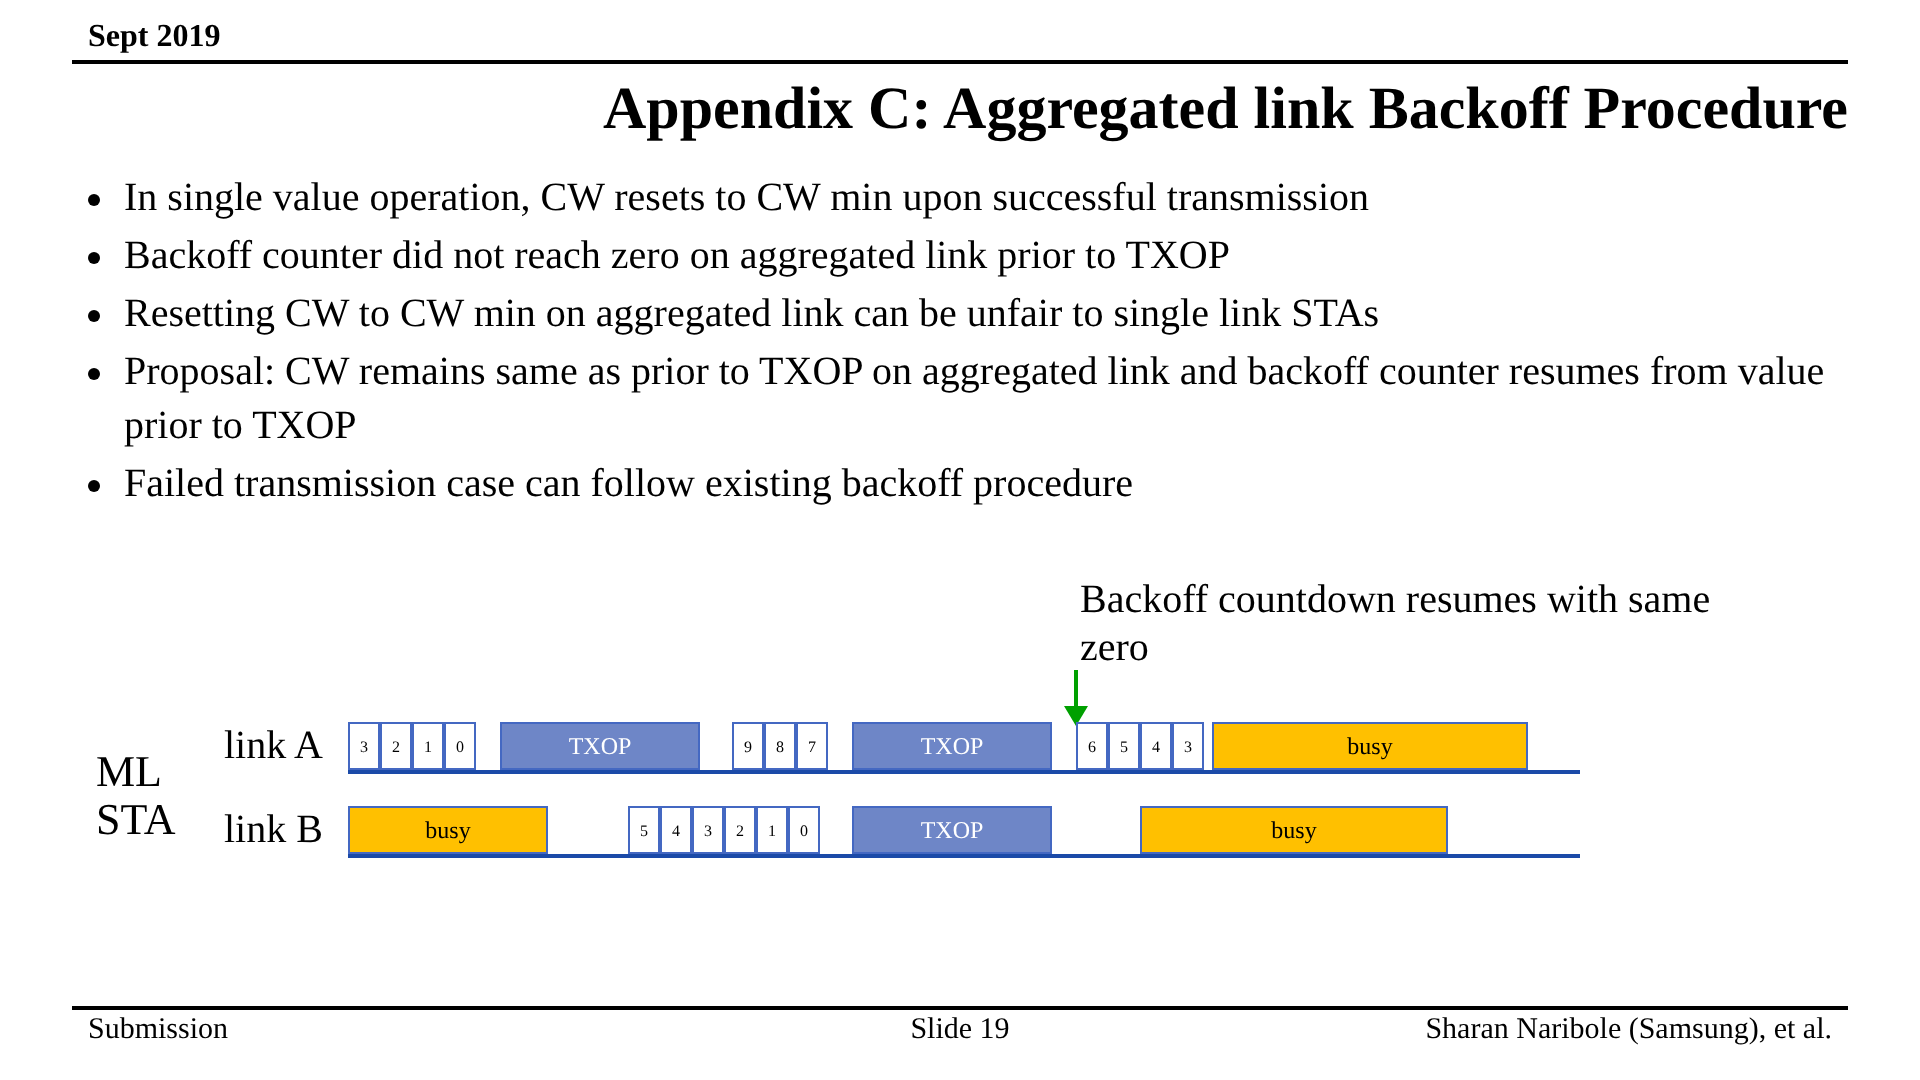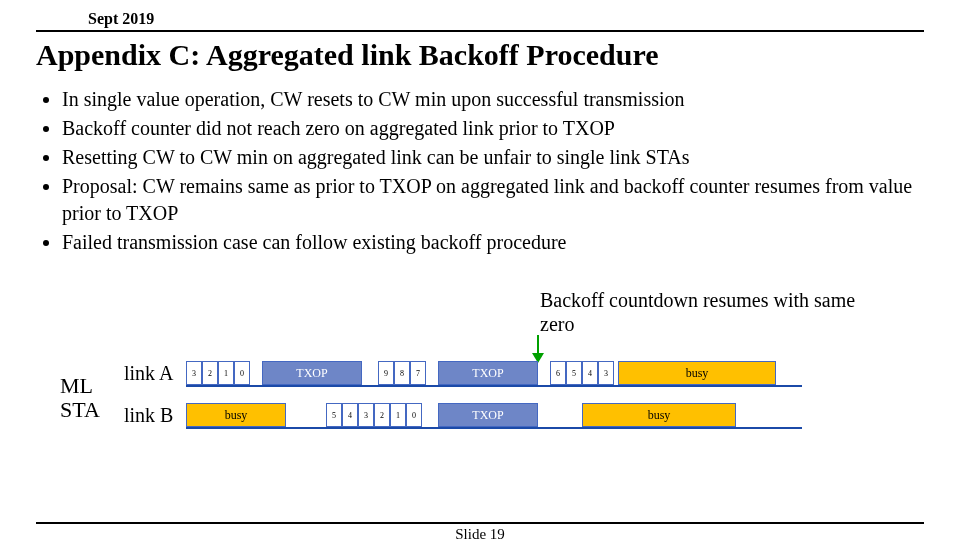--- a/index.html
+++ b/index.html
@@ -1,28 +1,28 @@
 <!DOCTYPE html>
 <html><head>
 <meta charset="utf-8">
 <style>
   * { box-sizing: border-box; margin: 0; padding: 0; }
   html, body { width: 960px; height: 540px; font-family: "Times New Roman", serif; background: #fff; color: #000; }
   .page { width: 960px; height: 540px; position: relative; padding: 10px 36px 0; }
-  .top-row { display: flex; justify-content: space-between; font-size: 16px; font-weight: bold; padding: 0 8px; margin-left: 44px; }
+  .top-row { display: flex; justify-content: space-between; font-size: 16px; font-weight: bold; padding: 0 8px; }
   .rule { border-top: 2px solid #000; margin-top: 2px; }
-  .title { text-align: left; font-size: 30px; margin: 6px 0 14px; }
+  .title { text-align: right; font-size: 30px; margin: 6px 0 14px; }
   ul.bullets { list-style: disc; padding-left: 26px; font-size: 20px; line-height: 1.35; }
   ul.bullets li { margin-bottom: 2px; }
 
   .callout { position: absolute; left: 540px; top: 288px; font-size: 20px; line-height: 1.2; width: 340px; }
   .arrow { position: absolute; left: 530px; top: 335px; }
   .arrow svg { display: block; }
 
-  .diagram { position: absolute; left: 60px; top: 352px; width: 840px; height: 110px; }
+  .diagram { position: absolute; left: 48px; top: 352px; width: 840px; height: 110px; }
   .ml-sta { position: absolute; left: 0; top: 22px; font-size: 22px; line-height: 1.1; }
 
   .lane { position: absolute; left: 64px; height: 30px; text-decoration: underline; }
   .lane-a { top: 6px; width: 680px; }
   .lane-b { top: 48px; width: 680px; }
   .lane-label { position: absolute; left: 0; top: 4px; font-size: 20px; }
   .track { position: absolute; left: 62px; top: 0; height: 30px; }
   .baseline { position: absolute; left: 0; right: 0; bottom: 1px; height: 2px; background: #1b4aa8; }
 
   .block { position: absolute; height: 24px; bottom: 3px; border: 1px solid #4468c2; display: flex; align-items: center; justify-content: center; }
@@ -102,14 +102,18 @@
         <div class="block txop" style="left:252px;width:100px">TXOP</div>
         <div class="block busy" style="left:396px;width:154px">busy</div>
       </div>
     </div>
   </div>
 
 
   <div class="footer">
     <div class="rule2"></div>
     <div class="foot-center">Slide 19</div>
+    <div class="foot-row">
+      <span>Submission</span>
+      <span>Sharan Naribole (Samsung), et al.</span>
+    </div>
   </div>
 </div>
 
 </body></html>

